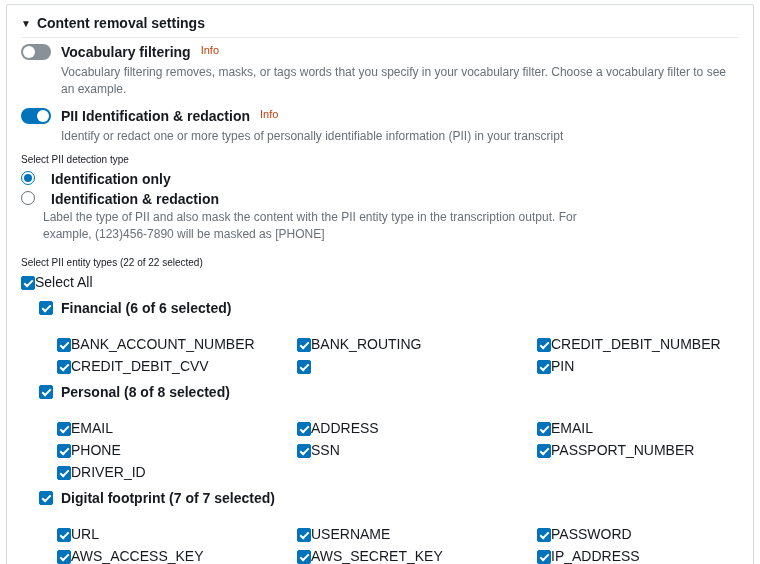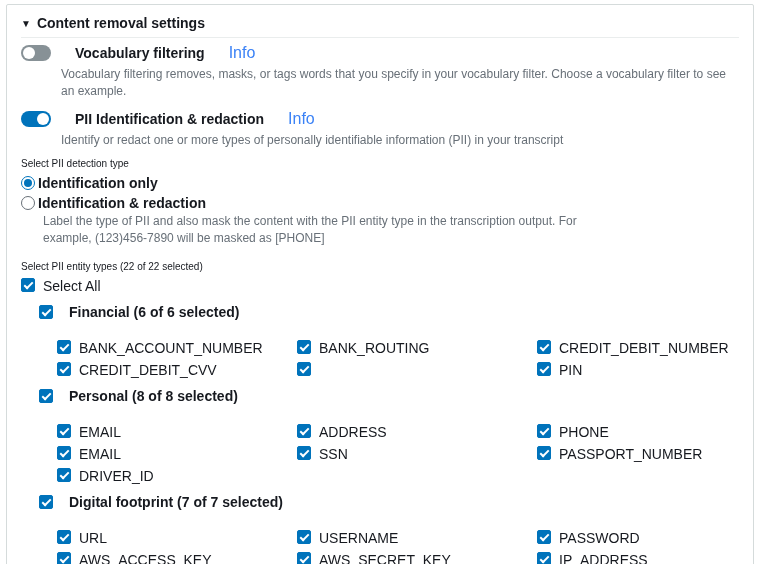--- a/index.html
+++ b/index.html
@@ -31,22 +31,21 @@
     font-size: 10px;
     color: #16191f;
   }
   hr.rule {
     border: none;
     border-top: 1px solid #eaeded;
     margin: 0 0 6px 0;
   }
   .toggle-row {
     display: flex;
-    align-items: center;
-    gap: 24px;
+    gap: 10px;
     margin-top: 6px;
   }
   .toggle {
     width: 30px;
     height: 16px;
     border-radius: 8px;
     position: relative;
     cursor: pointer;
     flex: 0 0 auto;
   }
@@ -60,41 +59,41 @@
   }
   .toggle.off { background: #879196; }
   .toggle.off .knob { left: 2px; }
   .toggle.on { background: #0073bb; }
   .toggle.on .knob { right: 2px; }
   .toggle-label {
     font-weight: 700;
     font-size: 14px;
   }
   .info-link {
-    color: #3b82f6;
-    font-size: 16px;
+    color: #c2410c;
+    font-size: 11px;
     font-weight: 400;
     cursor: pointer;
   }
   .help-text {
     font-size: 12px;
     color: #687078;
     margin: 4px 0 10px 40px;
     line-height: 1.4;
   }
   .subheader {
     font-size: 10px;
     font-weight: 400;
     color: #16191f;
     margin: 4px 0 6px 0;
   }
   .radio-row {
     display: flex;
-    align-items: center;
-    gap: 3px;
+    align-items: flex-start;
+    gap: 16px;
     margin-top: 4px;
     cursor: pointer;
   }
   .radio {
     width: 14px;
     height: 14px;
     border: 1px solid #687078;
     border-radius: 50%;
     position: relative;
     flex: 0 0 auto;
@@ -116,22 +115,21 @@
   }
   .radio-desc {
     font-size: 12px;
     color: #687078;
     margin: 2px 0 8px 22px;
     line-height: 1.4;
     max-width: 560px;
   }
   .checkbox-row {
     display: flex;
-    align-items: flex-start;
-    gap: 8px;
+    align-items: flex-end;
     cursor: pointer;
     margin-top: 4px;
   }
   .cb {
     width: 14px;
     height: 14px;
     border: 1px solid #0073bb;
     background: #0073bb;
     border-radius: 2px;
     position: relative;
@@ -152,21 +150,21 @@
     font-size: 14px;
     font-weight: 400;
   }
   .cb-label.bold { font-weight: 700; }
   .group {
     margin: 10px 0 0 18px;
   }
   .group-header {
     display: flex;
     align-items: center;
-    gap: 16px;
+    gap: 8px;
     margin-bottom: 4px;
   }
   .group-items {
     margin: 16px 0 0 18px;
   }
   .grid3 {
     display: grid;
     grid-template-columns: 240px 240px 220px;
     row-gap: 2px;
   }
@@ -261,25 +259,25 @@
         <div class="checkbox-row">
           <div class="cb"></div>
           <span class="cb-label">EMAIL</span>
         </div>
         <div class="checkbox-row">
           <div class="cb"></div>
           <span class="cb-label">ADDRESS</span>
         </div>
         <div class="checkbox-row">
           <div class="cb"></div>
+          <span class="cb-label">EMAIL</span>
+        </div>
+        <div class="checkbox-row">
+          <div class="cb"></div>
           <span class="cb-label">PHONE</span>
-        </div>
-        <div class="checkbox-row">
-          <div class="cb"></div>
-          <span class="cb-label">EMAIL</span>
         </div>
         <div class="checkbox-row">
           <div class="cb"></div>
           <span class="cb-label">SSN</span>
         </div>
         <div class="checkbox-row">
           <div class="cb"></div>
           <span class="cb-label">PASSPORT_NUMBER</span>
         </div>
         <div class="checkbox-row">

